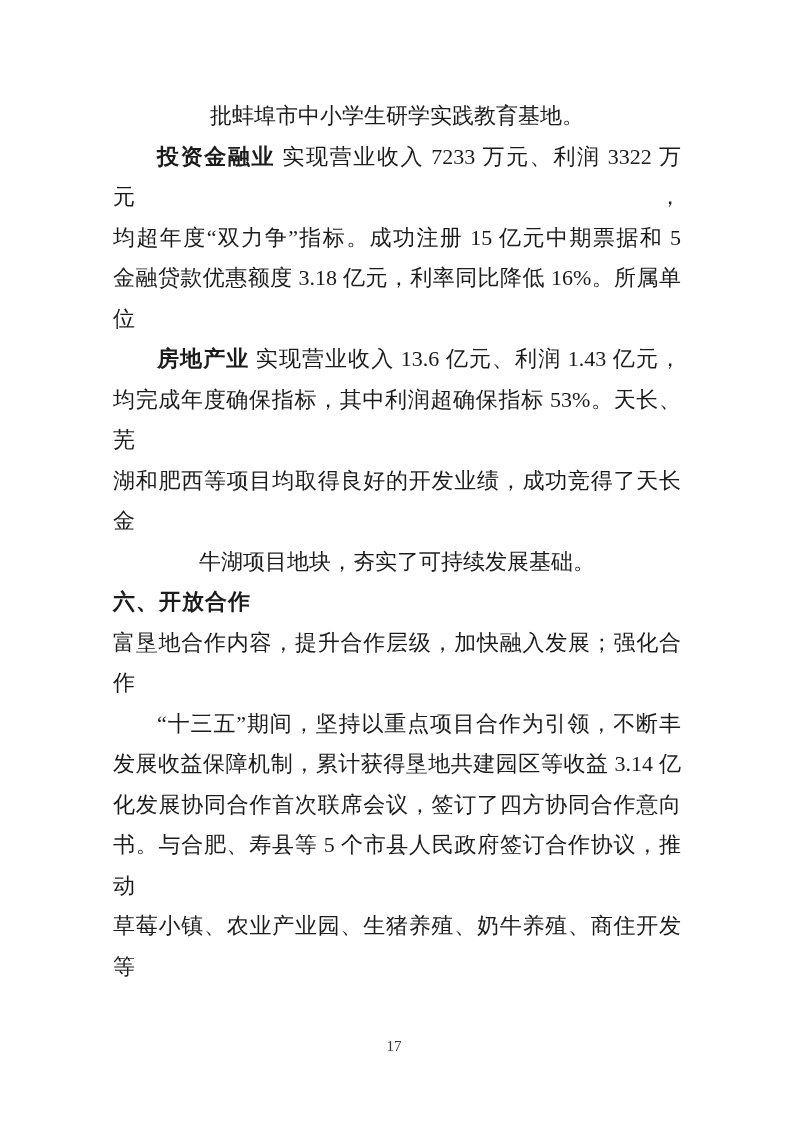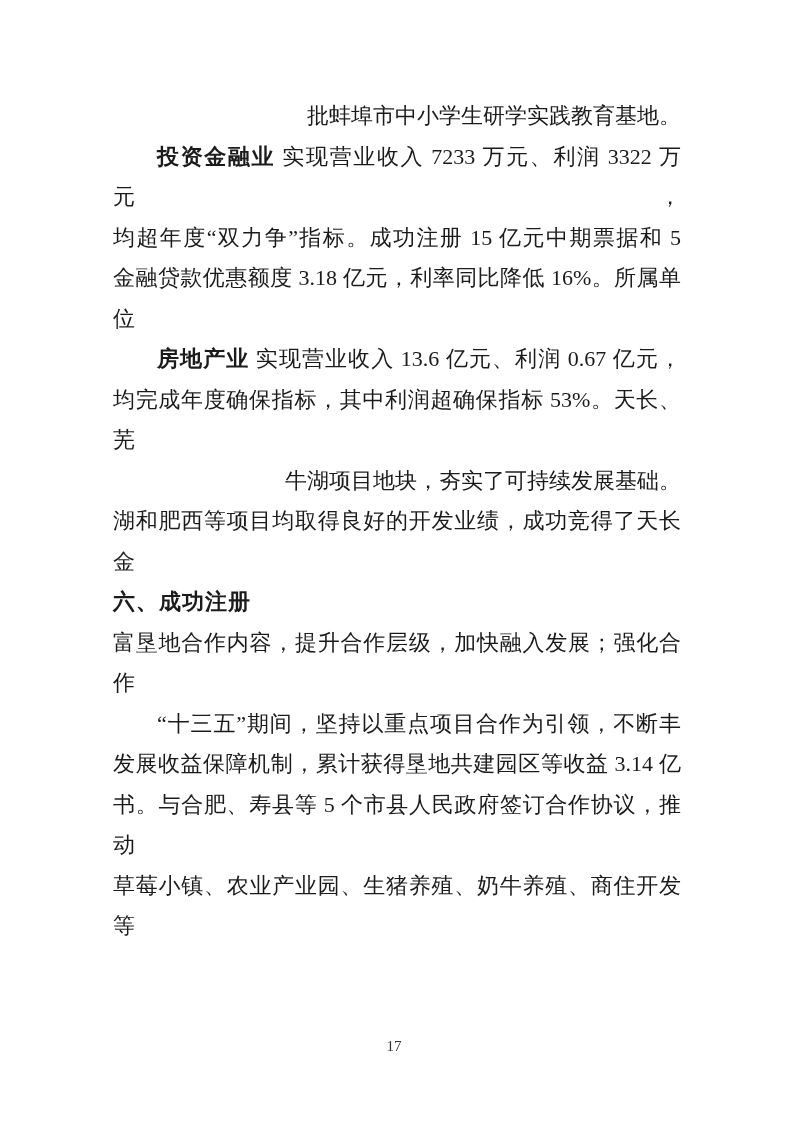--- a/index.html
+++ b/index.html
@@ -19,21 +19,21 @@
   .textblock {
     position: absolute;
     top: 96px;
     left: 113px;
     width: 568px;
   }
   .line {
     font-size: 22px;
     line-height: 40.5px;
     white-space: pre-wrap;
-    text-align: right;
+    text-align: center;
   }
   .line.fill {
     text-align: justify;
     text-align-last: justify;
     text-justify: inter-character;
   }
   .line.indent {
     text-indent: 2em;
   }
   .bold {
@@ -63,29 +63,30 @@
 
 <div class="page">
   <div class="textblock">
 
     <div class="line"><span>批蚌埠市中小学生研学实践教育基地。</span></div>
 
     <div class="line fill indent"><span class="bold">投资金融业</span><span> 实现营业收入 7233 万元、利润 3322 万元，</span></div>
     <div class="line fill"><span>均超年度“双力争”指标。成功注册 15 亿元中期票据和 5</span></div>
     <div class="line fill"><span>金融贷款优惠额度 3.18 亿元，利率同比降低 16%。所属单位</span></div>
 
-    <div class="line fill indent"><span class="bold">房地产业</span><span> 实现营业收入 13.6 亿元、利润 0.67 亿元，</span></div>
+    <div class="line fill indent"><span class="bold">房地产业</span><span> 实现营业收入 13.6 亿元、利润 1.43 亿元，</span></div>
     <div class="line fill"><span>均完成年度确保指标，其中利润超确保指标 53%。天长、芜</span></div>
+    <div class="line fill"><span>湖和肥西等项目均取得良好的开发业绩，成功竞得了天长金</span></div>
     <div class="line"><span>牛湖项目地块，夯实了可持续发展基础。</span></div>
-    <div class="line fill"><span>湖和肥西等项目均取得良好的开发业绩，成功竞得了天长金</span></div>
 
-    <div class="heading indent"><span>六、成功注册</span></div>
+    <div class="heading indent"><span>六、开放合作</span></div>
 
     <div class="line fill"><span>富垦地合作内容，提升合作层级，加快融入发展；强化合作</span></div>
     <div class="line fill indent"><span>“十三五”期间，坚持以重点项目合作为引领，不断丰</span></div>
     <div class="line fill"><span>发展收益保障机制，累计获得垦地共建园区等收益 3.14 亿</span></div>
+    <div class="line fill"><span>化发展协同合作首次联席会议，签订了四方协同合作意向</span></div>
     <div class="line fill"><span>书。与合肥、寿县等 5 个市县人民政府签订合作协议，推动</span></div>
     <div class="line fill"><span>草莓小镇、农业产业园、生猪养殖、奶牛养殖、商住开发等</span></div>
 
   </div>
 
   <div class="footer">17</div>
 </div>
 
 </body></html>

